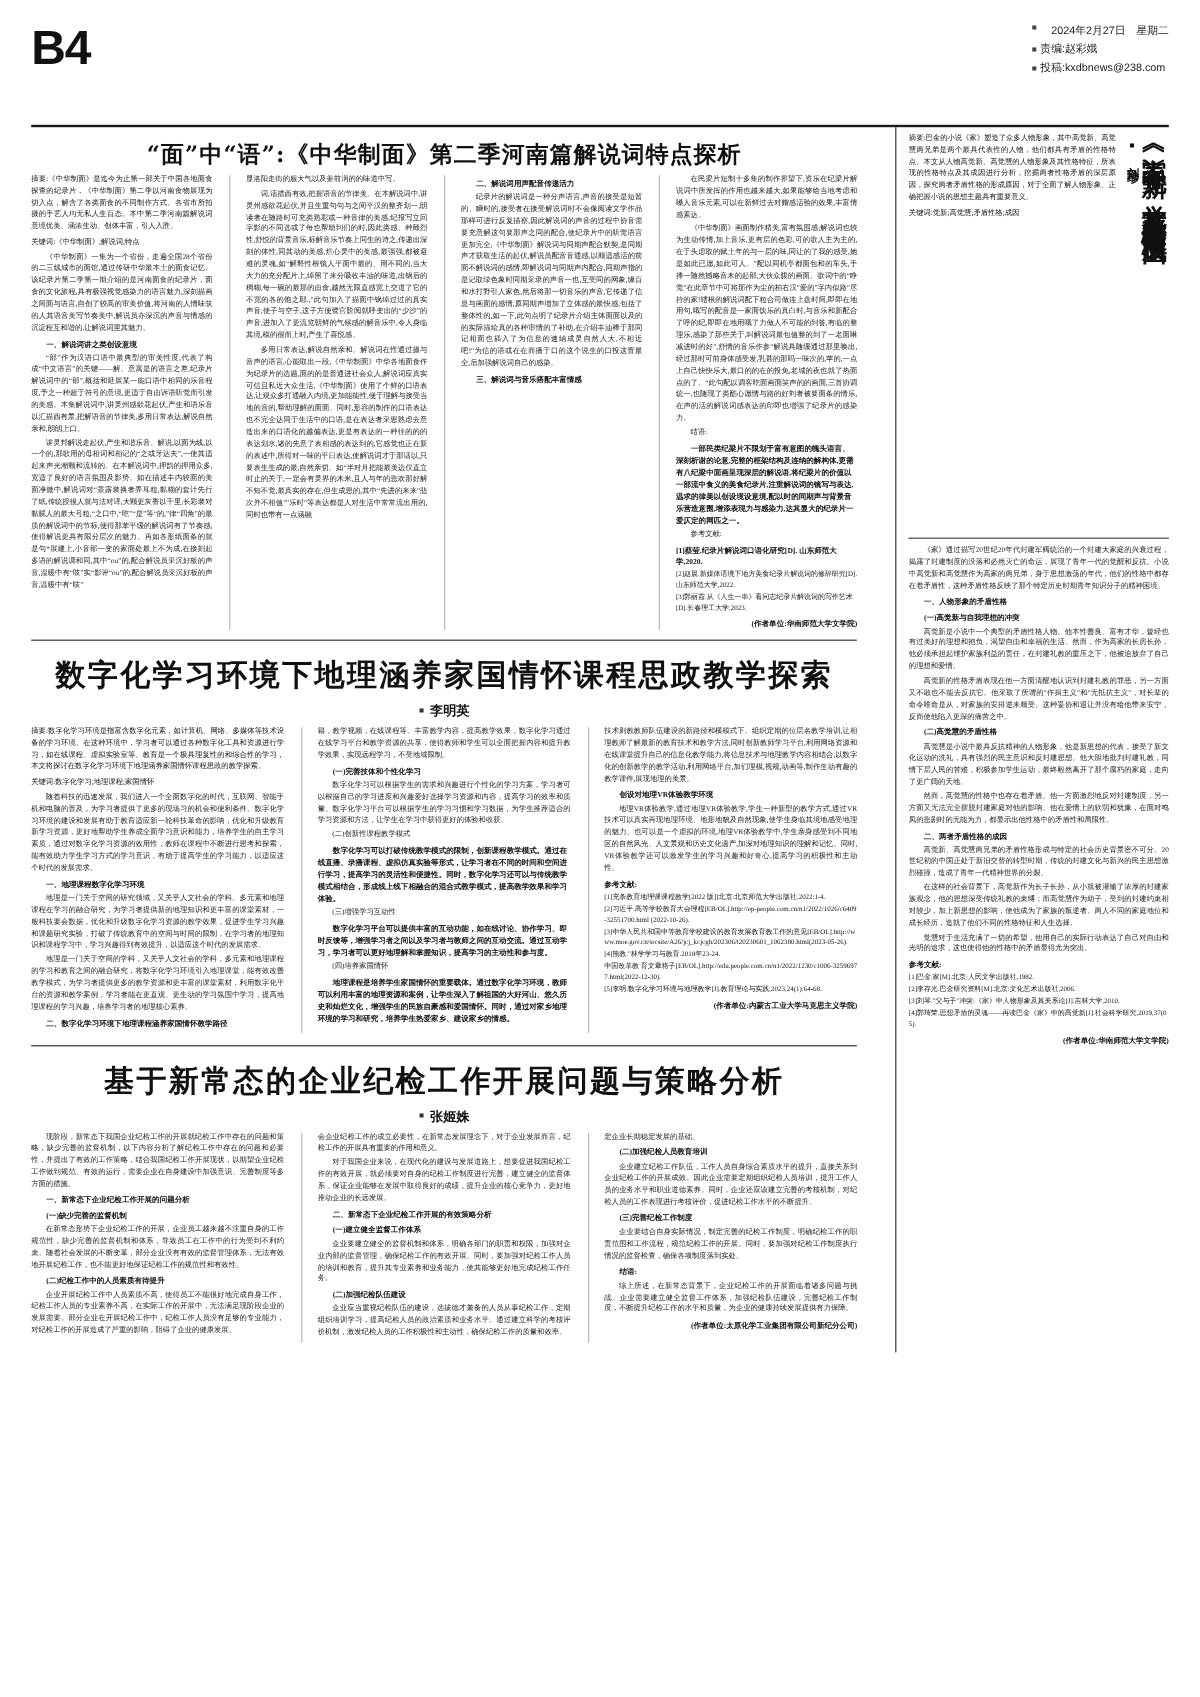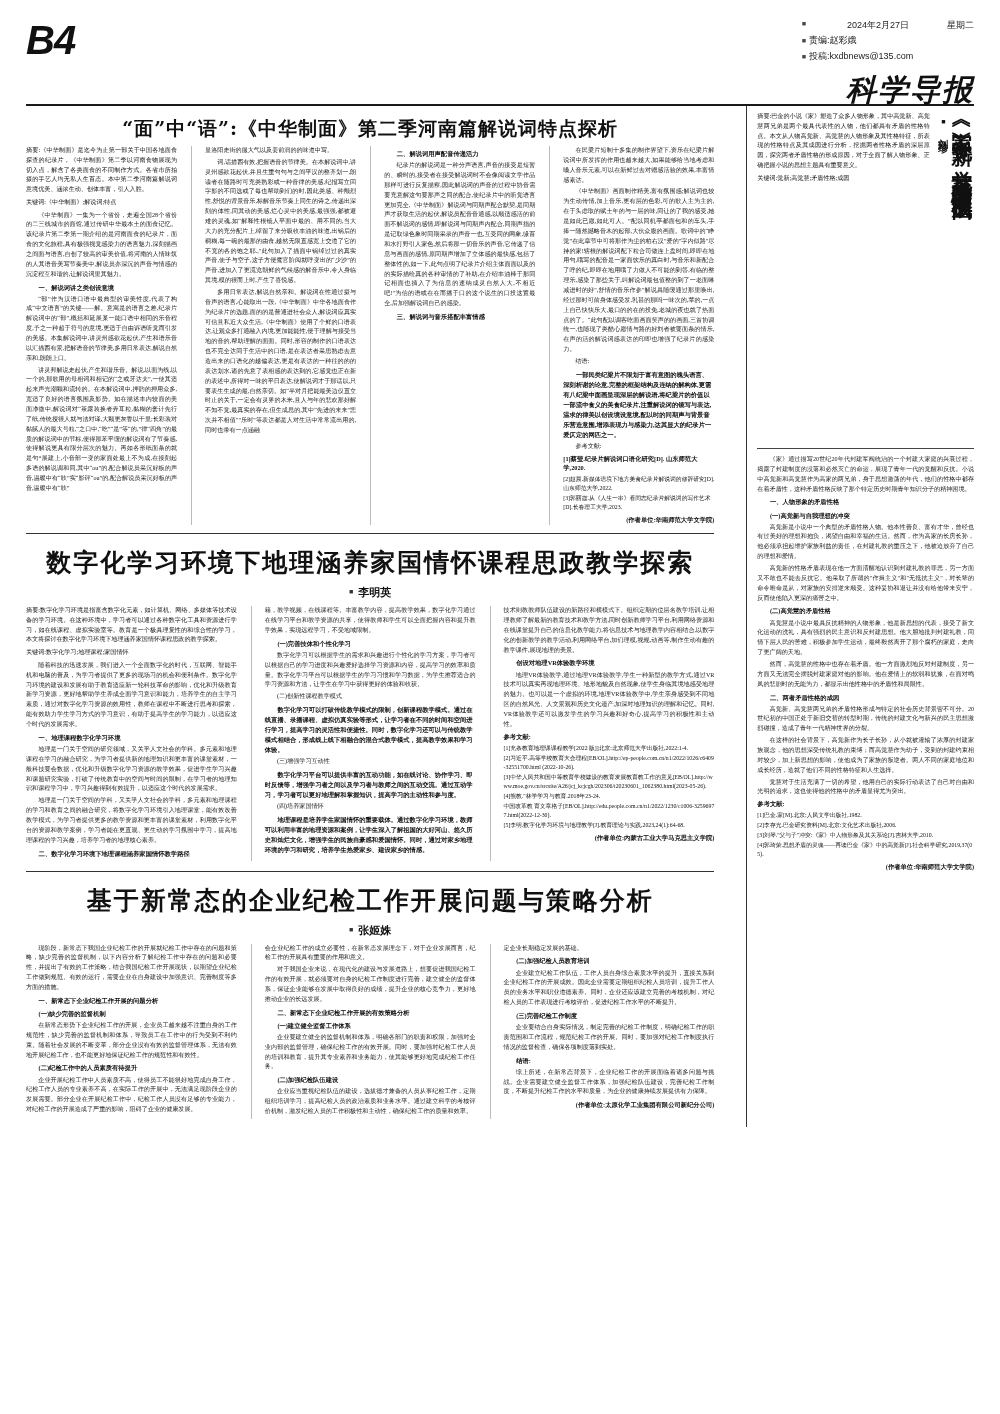--- a/index.html
+++ b/index.html
@@ -29,21 +29,20 @@
     height: 86px;
     border-bottom: 2px solid #1a1a1a;
     margin: 18px 26px 0 26px;
     display: flex;
     align-items: flex-start;
   }
   .mast-left {
     display: flex;
     align-items: center;
     gap: 8px;
-    font-style: italic;
   }
   .page-no {
     font-family: "Liberation Sans", sans-serif;
     font-size: 40px;
     font-weight: bold;
     letter-spacing: -1px;
     color: #111;
     padding-right: 4px;
   }
   .mast-title-box {
@@ -69,21 +68,21 @@
     display: inline-block;
   }
   .mast-meta div::before {
     content: "■";
     font-size: 7px;
     margin-right: 3px;
     color: #444;
   }
   .mast-meta .twoCol {
     display: flex;
-    gap: 38px;
+    gap: 9px;
   }
   .brand {
     font-family: "DejaVu Serif", serif;
     font-weight: bold;
     font-size: 30px;
     letter-spacing: 2px;
     color: #111;
     margin-top: 6px;
     font-style: italic;
   }
@@ -229,23 +228,22 @@
     <div class="mast-left">
       <div class="page-no">B4</div>
     </div>
     <div class="mast-right">
       <div class="mast-meta">
         <div class="twoCol">
           <span>2024年2月27日</span>
           <span>星期二</span>
         </div>
         <div>责编:赵彩娥</div>
-        <div>投稿:kxdbnews@135.com</div>
-      </div>
-      <div class="brand">科学导报</div>
+        <div>投稿:kxdbnews@238.com</div>
+      </div>
     </div>
   </div>
 
   <div style="display:flex;">
 
     <div style="width:745px;">
 
       <div class="article a1">
         <div class="art-headline h-main">“面”中“语”:《中华制面》第二季河南篇解说词特点探析</div>
         <div class="cols">

